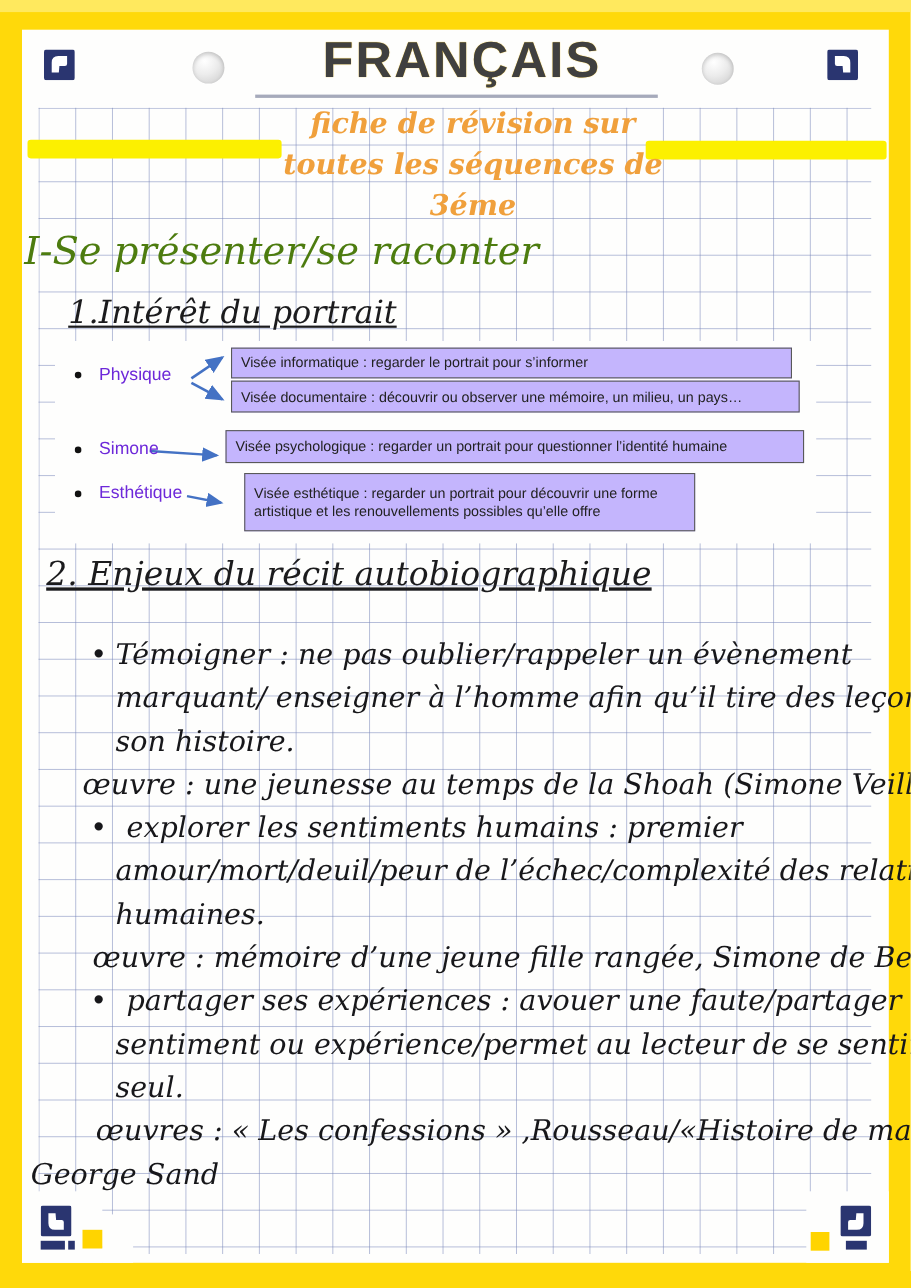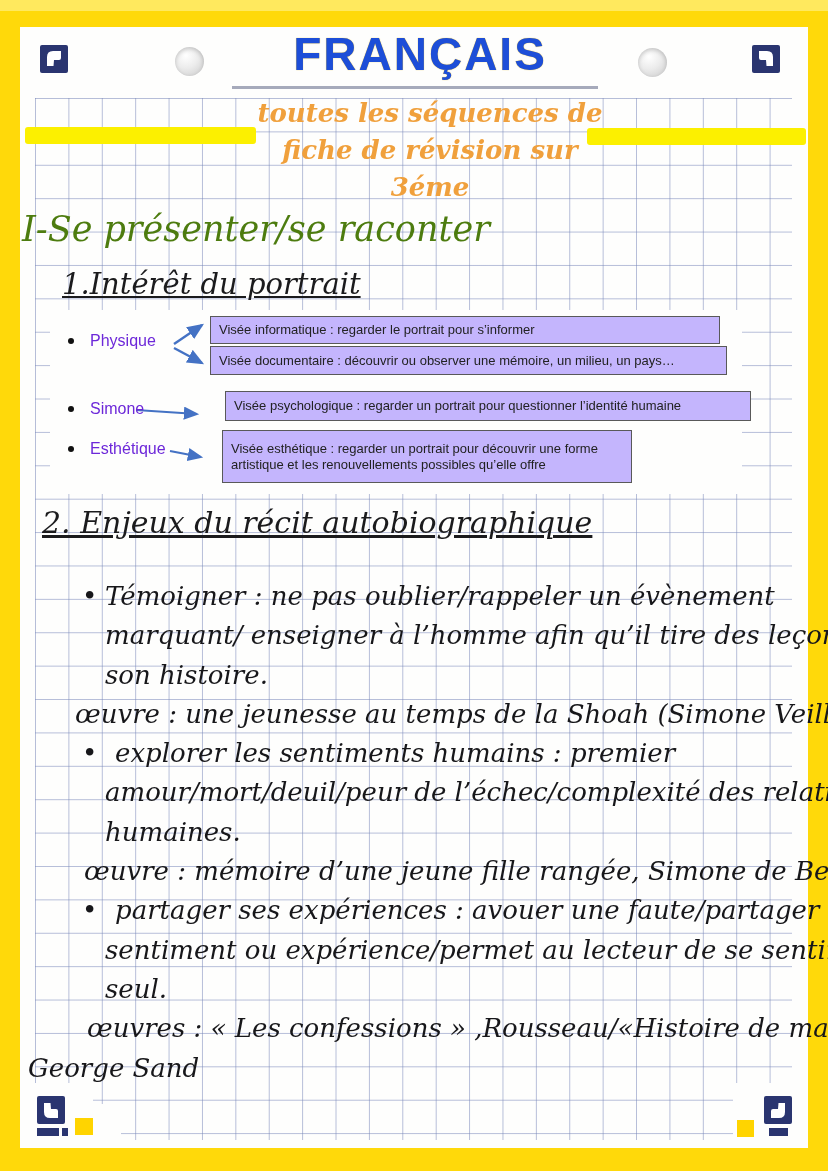--- a/index.html
+++ b/index.html
@@ -35,21 +35,21 @@
   .sq-br{left:717px; top:1093px; width:17px; height:17px;}
 
   .hole{position:absolute; width:29px; height:29px; border-radius:50%;
         background:radial-gradient(circle at 38% 30%, #ffffff 0%, #ececec 45%, #c9c9c9 100%);
         box-shadow: inset 0 2px 4px rgba(0,0,0,.18), 0 1px 2px rgba(255,255,255,.9);}
   .hole.left{left:155px; top:20px;}
   .hole.right{left:618px; top:21px;}
 
   .title{position:absolute; left:200px; top:0px; width:400px; text-align:center;
          font-family:"Liberation Sans", sans-serif; font-weight:bold; font-size:46px;
-         letter-spacing:2px; color:#1d4ed8; text-shadow:0 0 1px #e8b400;}
+         letter-spacing:2px; color:#404040; text-shadow:0 0 1px #e8b400;}
   .title-underline{position:absolute; left:212px; top:59px; width:366px; height:3px; background:#A6AABB;}
 
   .subtitle{position:absolute; left:210px; top:68px; width:400px; text-align:center;
             font-style:italic; font-weight:bold; font-size:26px; line-height:37px; color:#F0A03C;}
 
   .hl{position:absolute; height:17px; background:#FCF000; border-radius:3px;}
   .hl.left{left:5px; top:100px; width:231px;}
   .hl.right{left:567px; top:101px; width:219px;}
 
   .main-heading{position:absolute; left:2px; top:182px; font-style:italic; font-size:35px; color:#4d7c0f; white-space:nowrap;}
@@ -60,21 +60,21 @@
 
   
   .panel{position:absolute; left:30px; top:283px; width:692px; height:184px; background:#FEFEFD;
          font-family:"Liberation Sans", sans-serif;}
   .panel .dot{position:absolute; width:6px; height:6px; border-radius:50%; background:#111; left:18px;}
   .panel .lbl{position:absolute; left:40px; font-size:16px; color:#6d28d9; white-space:nowrap;}
   .vbox{position:absolute; border:1.5px solid #595959; background:#c4b5fd; color:#222;
         font-size:13px; line-height:16px; display:flex; align-items:center; padding:0 8px; box-sizing:border-box;}
   .vbox1{left:160px; top:6px;  width:510px; height:28px;}
   .vbox2{left:160px; top:36px; width:517px; height:29px;}
-  .vbox3{left:155px; top:81px; width:526px; height:30px;margin-left:20px;}
+  .vbox3{left:155px; top:81px; width:526px; height:30px;}
   .vbox4{left:172px; top:120px; width:410px; height:53px; align-items:center;}
   .arrows{position:absolute; left:0; top:0;}
 
   
   .body2{position:absolute; left:0; top:550px; width:828px; font-style:italic; font-size:26px; color:#17171a;}
   .b-line{height:39.3px; line-height:39.3px; white-space:nowrap;}
   .ind-bullet1{padding-left:62px;}
   .ind-bullet2{padding-left:62px;}
   .ind-wrap{padding-left:85px;}
   .ind-work1{padding-left:55px;}
@@ -130,22 +130,22 @@
     <div class="hole left"></div>
     <div class="hole right"></div>
 
     <div class="title">FRANÇAIS</div>
     <div class="title-underline"></div>
 
     <div class="hl left"></div>
     <div class="hl right"></div>
 
     <div class="subtitle">
+      <div>fiche de révision sur</div>
       <div>toutes les séquences  de</div>
-      <div>fiche de révision sur</div>
       <div>3éme</div>
     </div>
 
     <div class="main-heading">I-Se présenter/se raconter</div>
 
     <div class="sec-heading sec1">1.Intérêt du portrait</div>
 
     <div class="panel">
       <svg class="arrows" width="692" height="184" viewBox="0 0 692 184">
         <defs>

